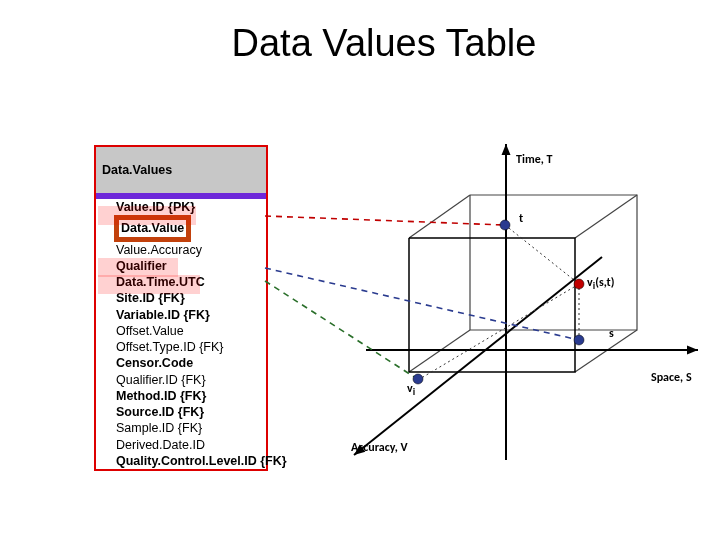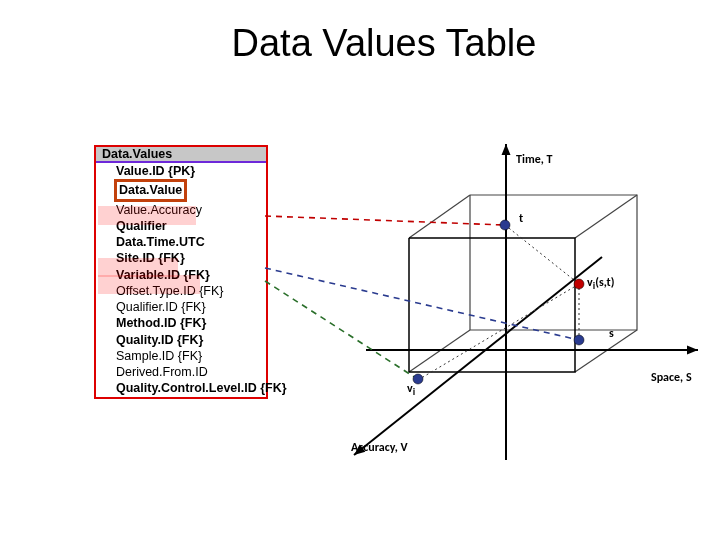--- a/index.html
+++ b/index.html
@@ -1,48 +1,50 @@
 <!DOCTYPE html>
 <html><head>
 <meta charset="utf-8">
 <style>
   html,body{margin:0;padding:0;width:720px;height:540px;background:#fff;font-family:Arial,Helvetica,sans-serif;}
   .slide{position:relative;width:720px;height:540px;margin-left:24px;}
   .title{position:absolute;top:22px;left:0;width:720px;text-align:center;font-size:38px;color:#000;}
   .table{position:absolute;left:70px;top:145px;width:170px;border:2px solid #d00;font-size:12.5px;color:#000;background:#fff;}
-  .table .hdr{background:#c7c7c7;font-weight:bold;padding:0 6px;border-bottom:2px solid #6d28d9;}
+  .table .hdr{background:#c7c7c7;font-weight:bold;padding:16px 6px;border-bottom:6px solid #6d28d9;}
   .table .row{padding:0px 20px;line-height:1.3;white-space:nowrap;}
   .bold{font-weight:bold;}
-  .box{border:3px solid #c2410c;display:inline-block;padding:0 2px;margin-left:-2px;}
+  .box{border:5px solid #c2410c;display:inline-block;padding:0 2px;margin-left:-2px;}
   .hl-red{position:absolute;background:rgba(255,0,0,0.18);border:1px solid rgba(255,0,0,0);}
   .lbl{position:absolute;font-family:Calibri,Arial,sans-serif;font-size:12px;font-weight:bold;color:#000;}
   svg{position:absolute;left:0;top:0;}
 </style>
 </head>
 <body>
 <div class="slide">
 
 <div class="title">Data Values Table</div>
 
 <div class="table">
   <div class="hdr">Data.Values</div>
   <div id="rows">
         <div class="row bold">Value.ID {PK}</div>
         <div class="row bold"><span class="box">Data.Value</span></div>
         <div class="row">Value.Accuracy</div>
         <div class="row bold">Qualifier</div>
         <div class="row bold">Data.Time.UTC</div>
         <div class="row bold">Site.ID {FK}</div>
         <div class="row bold">Variable.ID {FK}</div>
+        <div class="row">Offset.Value</div>
         <div class="row">Offset.Type.ID {FK}</div>
+        <div class="row bold">Censor.Code</div>
         <div class="row">Qualifier.ID {FK}</div>
         <div class="row bold">Method.ID {FK}</div>
-        <div class="row bold">Quality.ID {FK}</div>
+        <div class="row bold">Source.ID {FK}</div>
         <div class="row">Sample.ID {FK}</div>
-        <div class="row">Derived.From.ID</div>
+        <div class="row">Derived.Date.ID</div>
         <div class="row bold">Quality.Control.Level.ID {FK}</div>
       </div>
 </div>
 
 <div class="hl-red" style="left:74px;top:206px;width:96px;height:17px"></div>
 <div class="hl-red" style="left:74px;top:258px;width:78px;height:17px"></div>
 <div class="hl-red" style="left:74px;top:275px;width:100px;height:17px"></div>
 
 <svg id="dsvg" width="720" height="540">
       <polyline points="446,195 613,195 613,330 446,330 446,195" fill="none" stroke="#444" stroke-width="1.2"></polyline>

